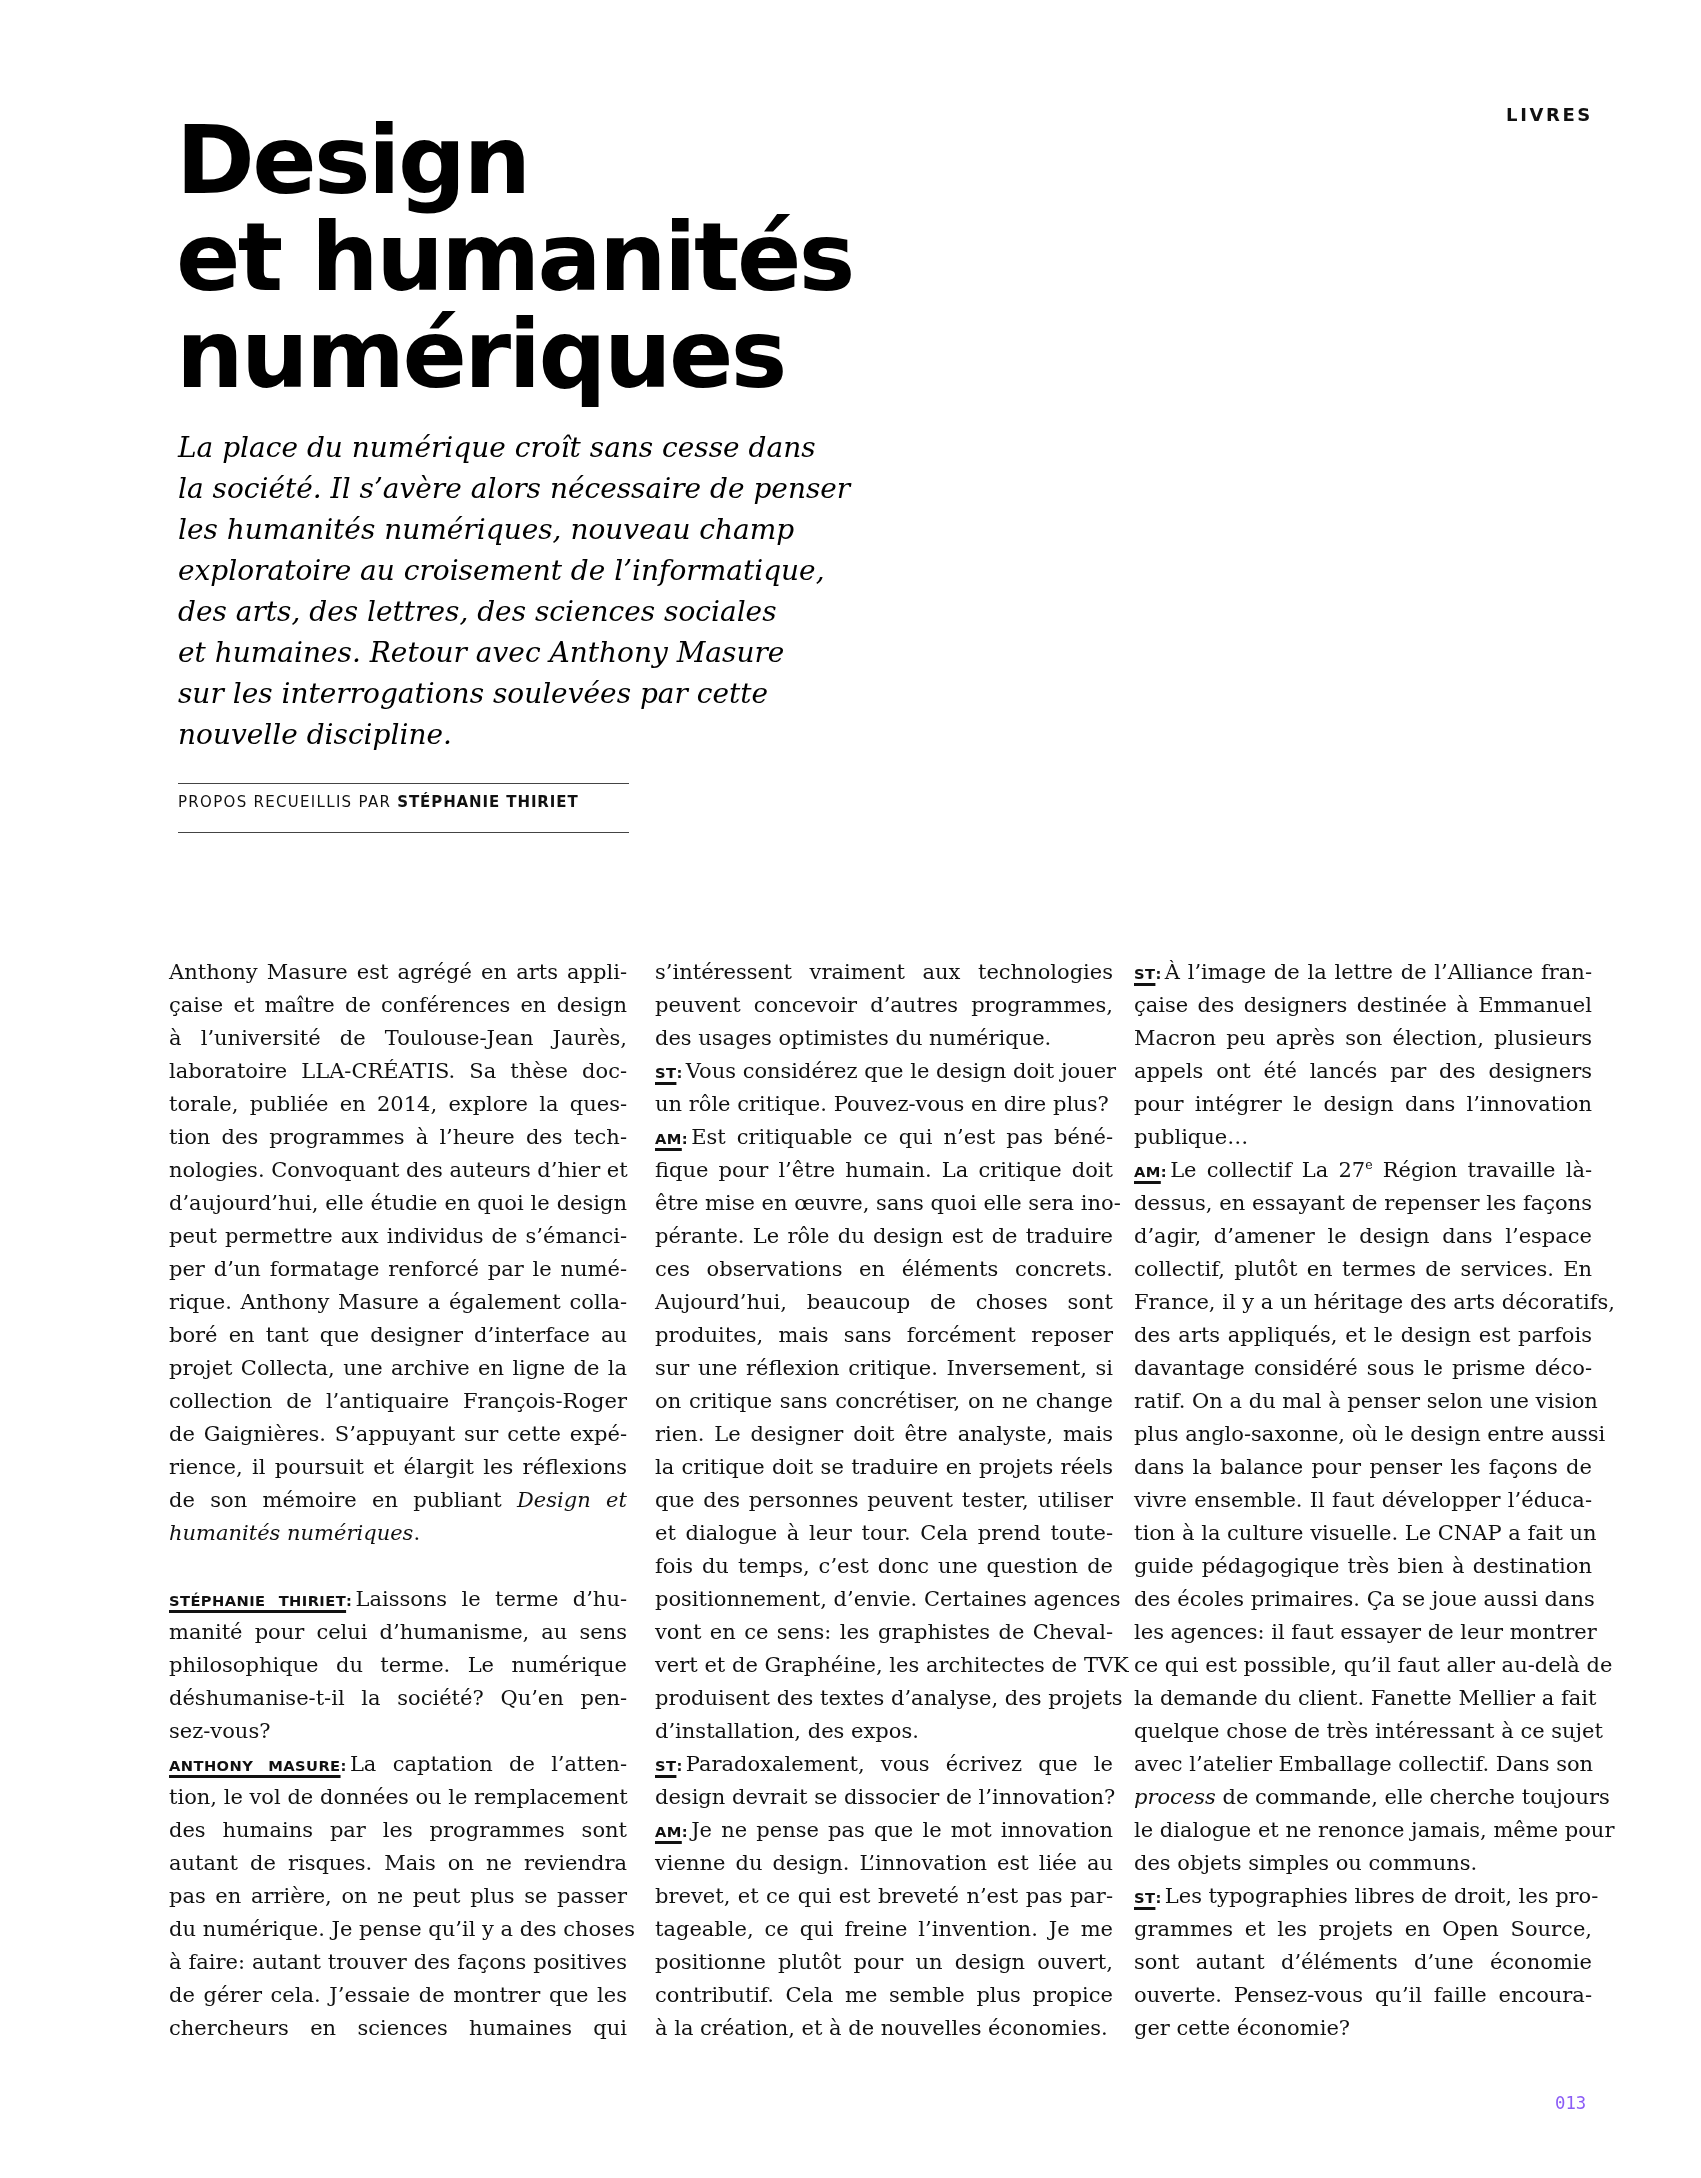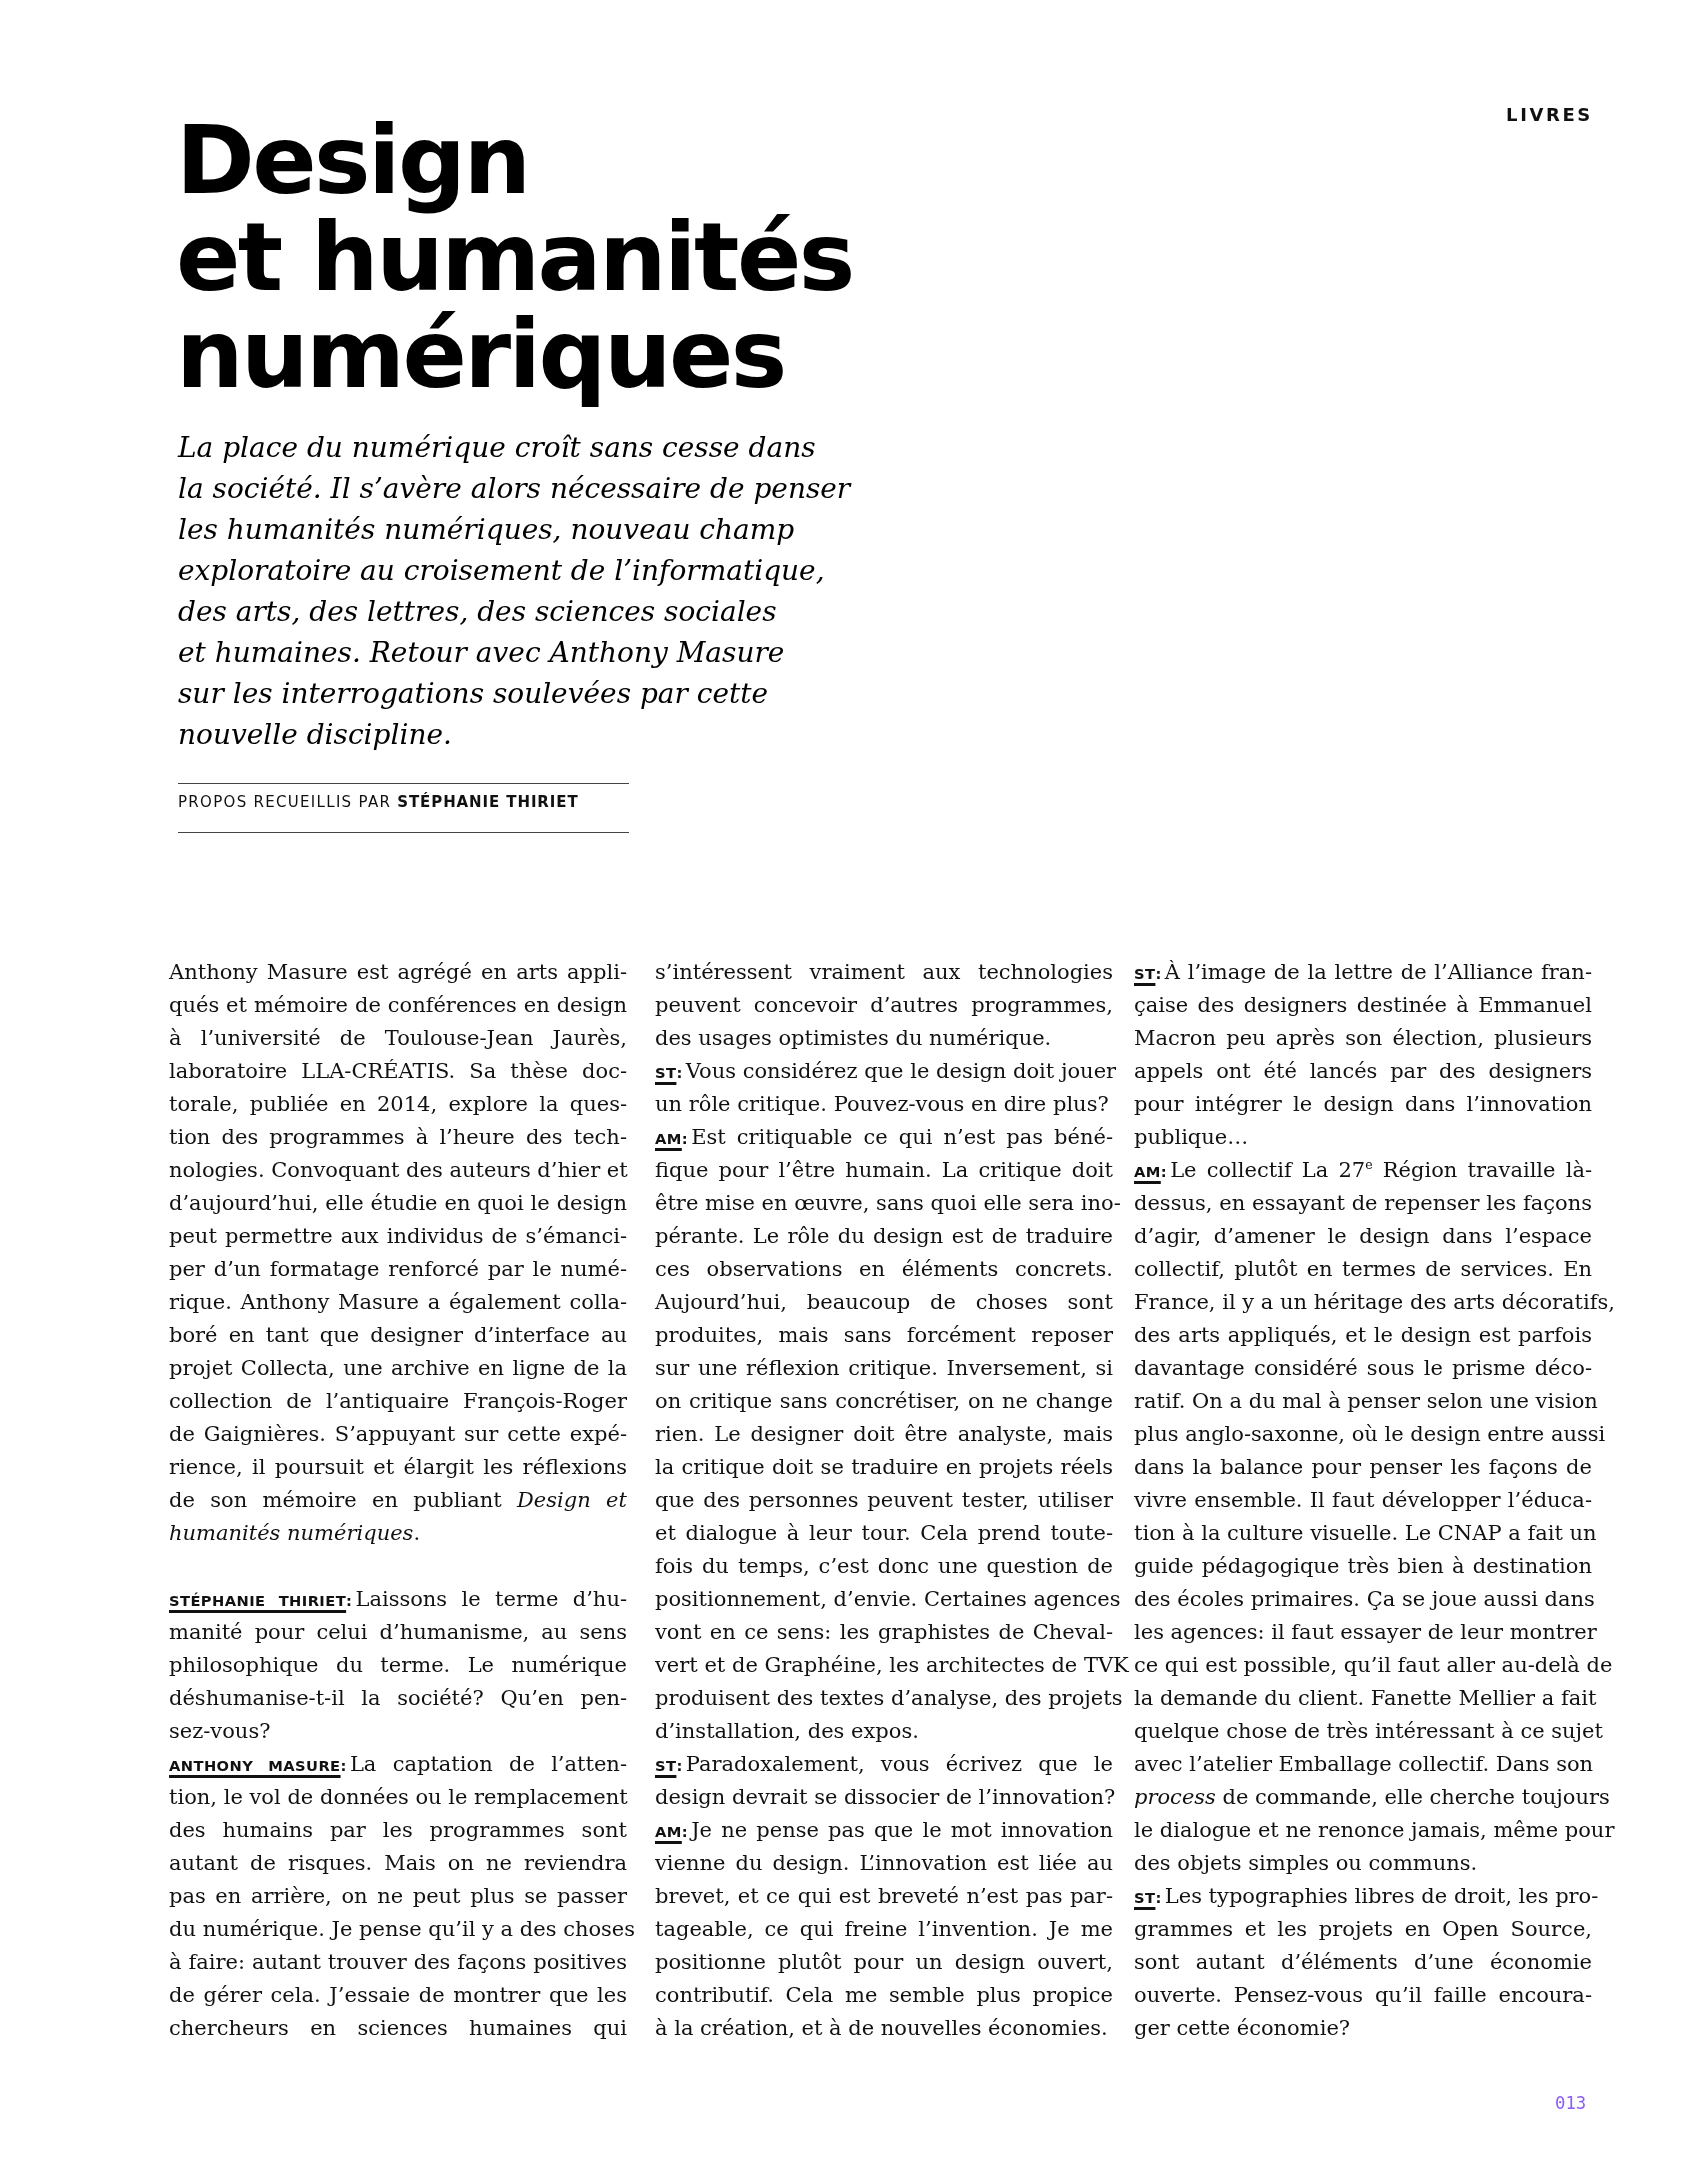--- a/index.html
+++ b/index.html
@@ -80,21 +80,21 @@
   <span>nouvelle discipline.</span>
 </p>
 
 <div class="byline">
   <span>PROPOS RECUEILLIS PAR</span>
   <span class="author">STÉPHANIE THIRIET</span>
 </div>
 
 <div class="col c1">
   <span class="ln">Anthony Masure est agrégé en arts appli-</span>
-  <span class="ln">qués et mémoire de conférences en design</span>
+  <span class="ln">çaise et maître de conférences en design</span>
   <span class="ln">à l’université de Toulouse-Jean Jaurès,</span>
   <span class="ln">laboratoire LLA-CRÉATIS. Sa thèse doc-</span>
   <span class="ln">torale, publiée en 2014, explore la ques-</span>
   <span class="ln">tion des programmes à l’heure des tech-</span>
   <span class="ln">nologies. Convoquant des auteurs d’hier et</span>
   <span class="ln">d’aujourd’hui, elle étudie en quoi le design</span>
   <span class="ln">peut permettre aux individus de s’émanci-</span>
   <span class="ln">per d’un formatage renforcé par le numé-</span>
   <span class="ln">rique. Anthony Masure a également colla-</span>
   <span class="ln">boré en tant que designer d’interface au</span>

